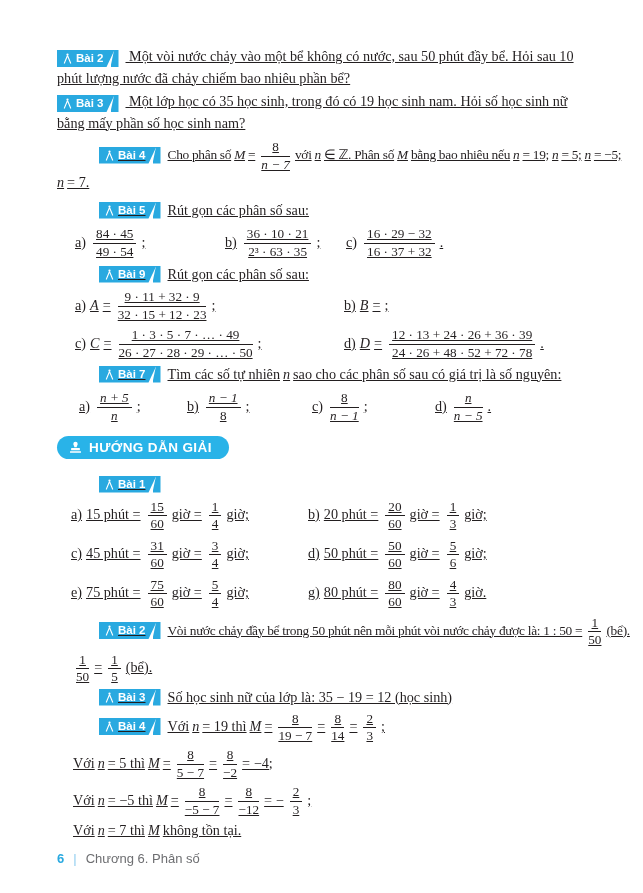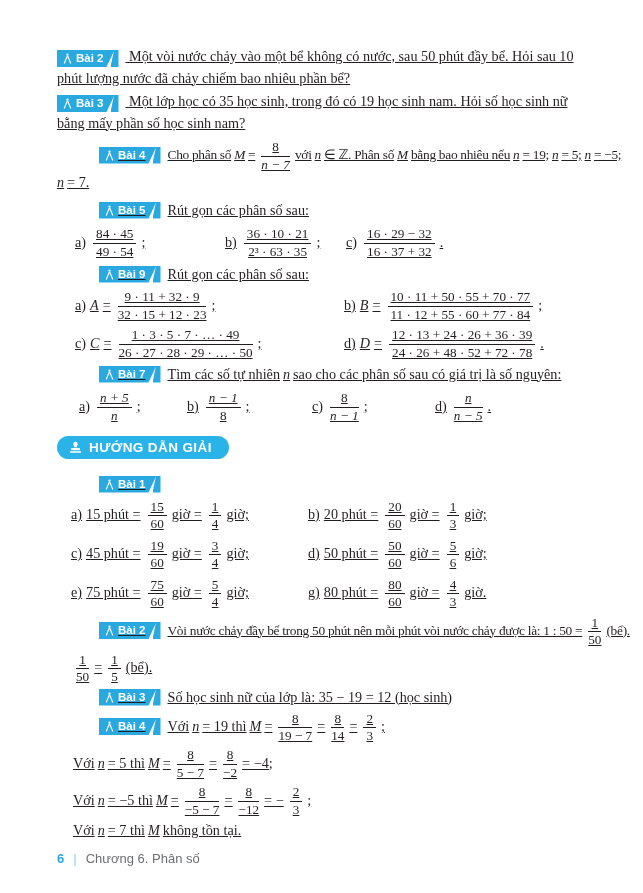--- a/index.html
+++ b/index.html
@@ -198,24 +198,20 @@
           <span class="fr">
             <span class="n">9 · 11 + 32 · 9</span>
             <span class="d">32 · 15 + 12 · 23</span>
           </span>
           <span class="t">;</span>
         </span>
       <span class="sub">
           <span class="t">b)</span>
           <span class="t v">B</span>
           <span class="t">=</span>
-          <span class="fr">
-            <span class="n">10 · 11 + 50 · 55 + 70 · 77</span>
-            <span class="d">11 · 12 + 55 · 60 + 77 · 84</span>
-          </span>
           <span class="t">;</span>
         </span>
     </div>
     <div class="mline pl18" style="min-height:38px">
       <span class="sub w266">
           <span class="t">c)</span>
           <span class="t v">C</span>
           <span class="t">=</span>
           <span class="fr">
             <span class="n">1 · 3 · 5 · 7 · … · 49</span>
@@ -340,21 +336,21 @@
             <span class="d">3</span>
           </span>
           <span class="t">giờ;</span>
         </span>
     </div>
     <div class="mline pl14" style="min-height:39px">
       <span class="sub w234">
           <span class="t">c)</span>
           <span class="t">45 phút =</span>
           <span class="fr">
-            <span class="n">19</span>
+            <span class="n">31</span>
             <span class="d">60</span>
           </span>
           <span class="t">giờ =</span>
           <span class="fr">
             <span class="n">3</span>
             <span class="d">4</span>
           </span>
           <span class="t">giờ;</span>
         </span>
       <span class="sub">

